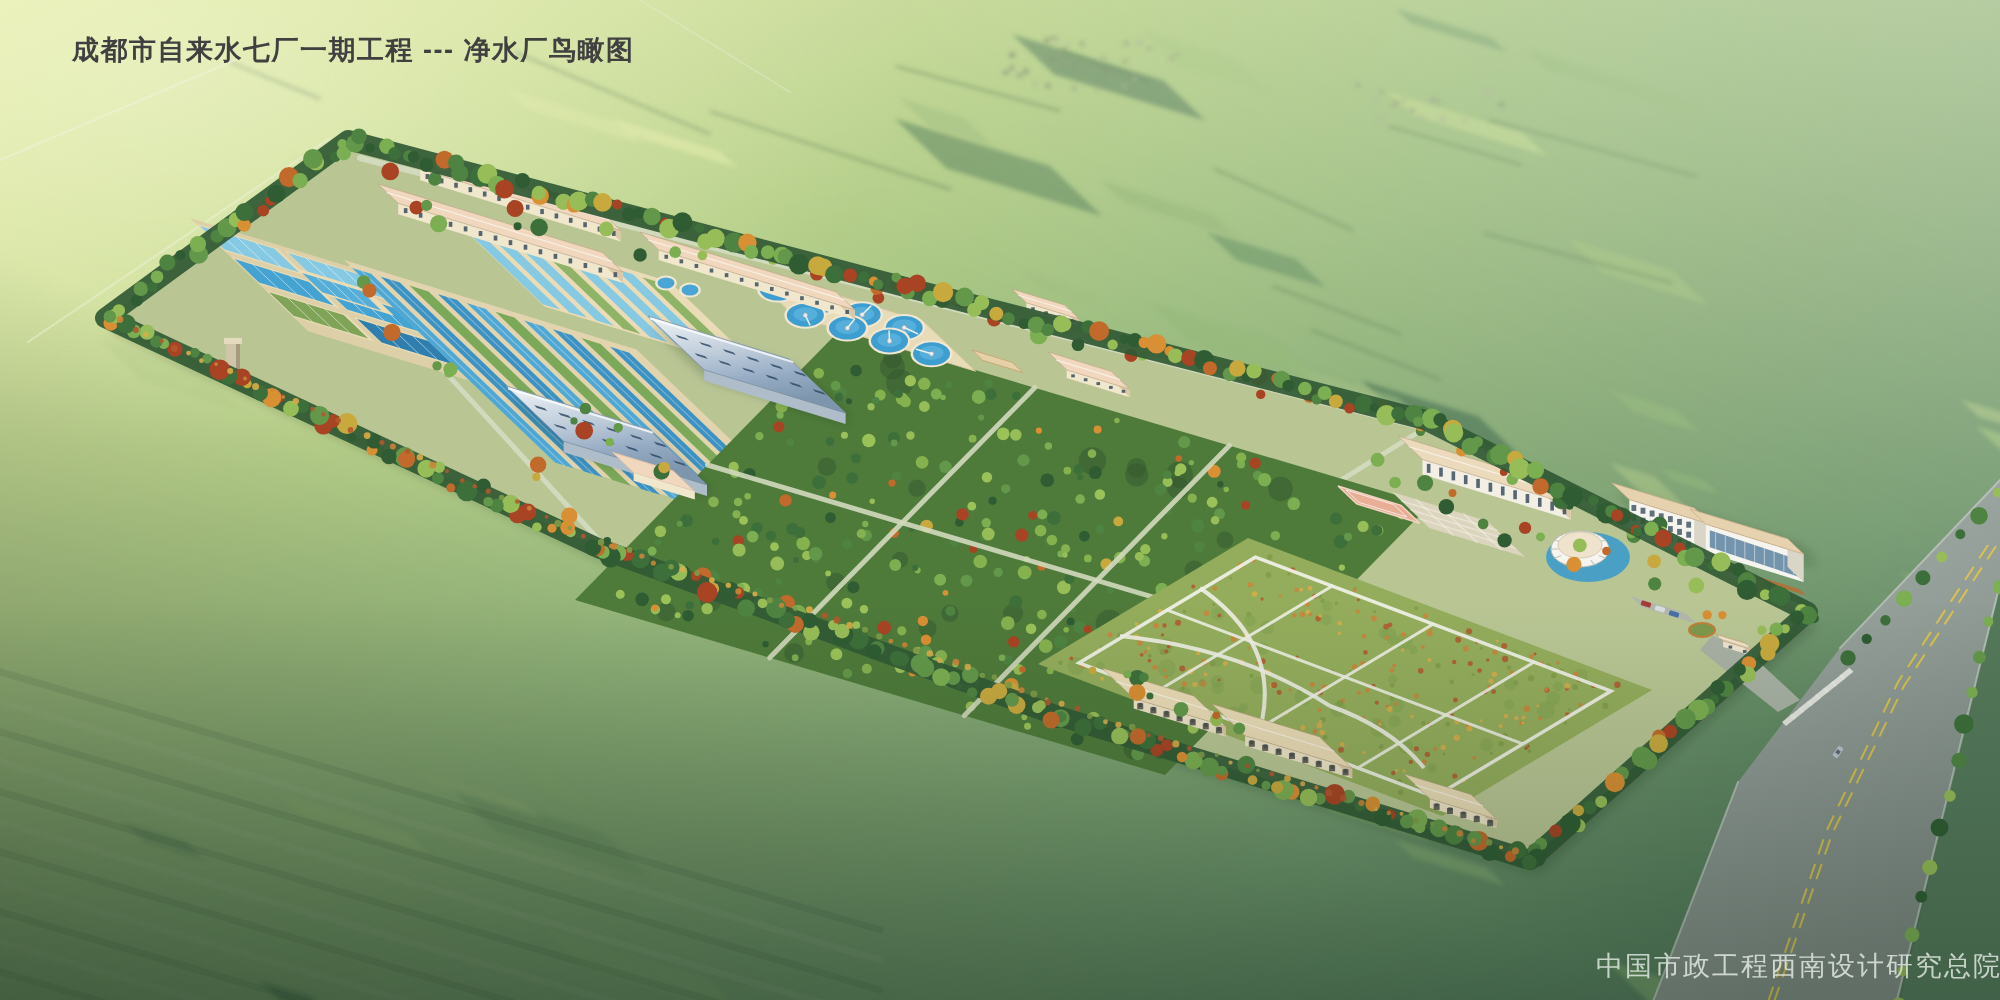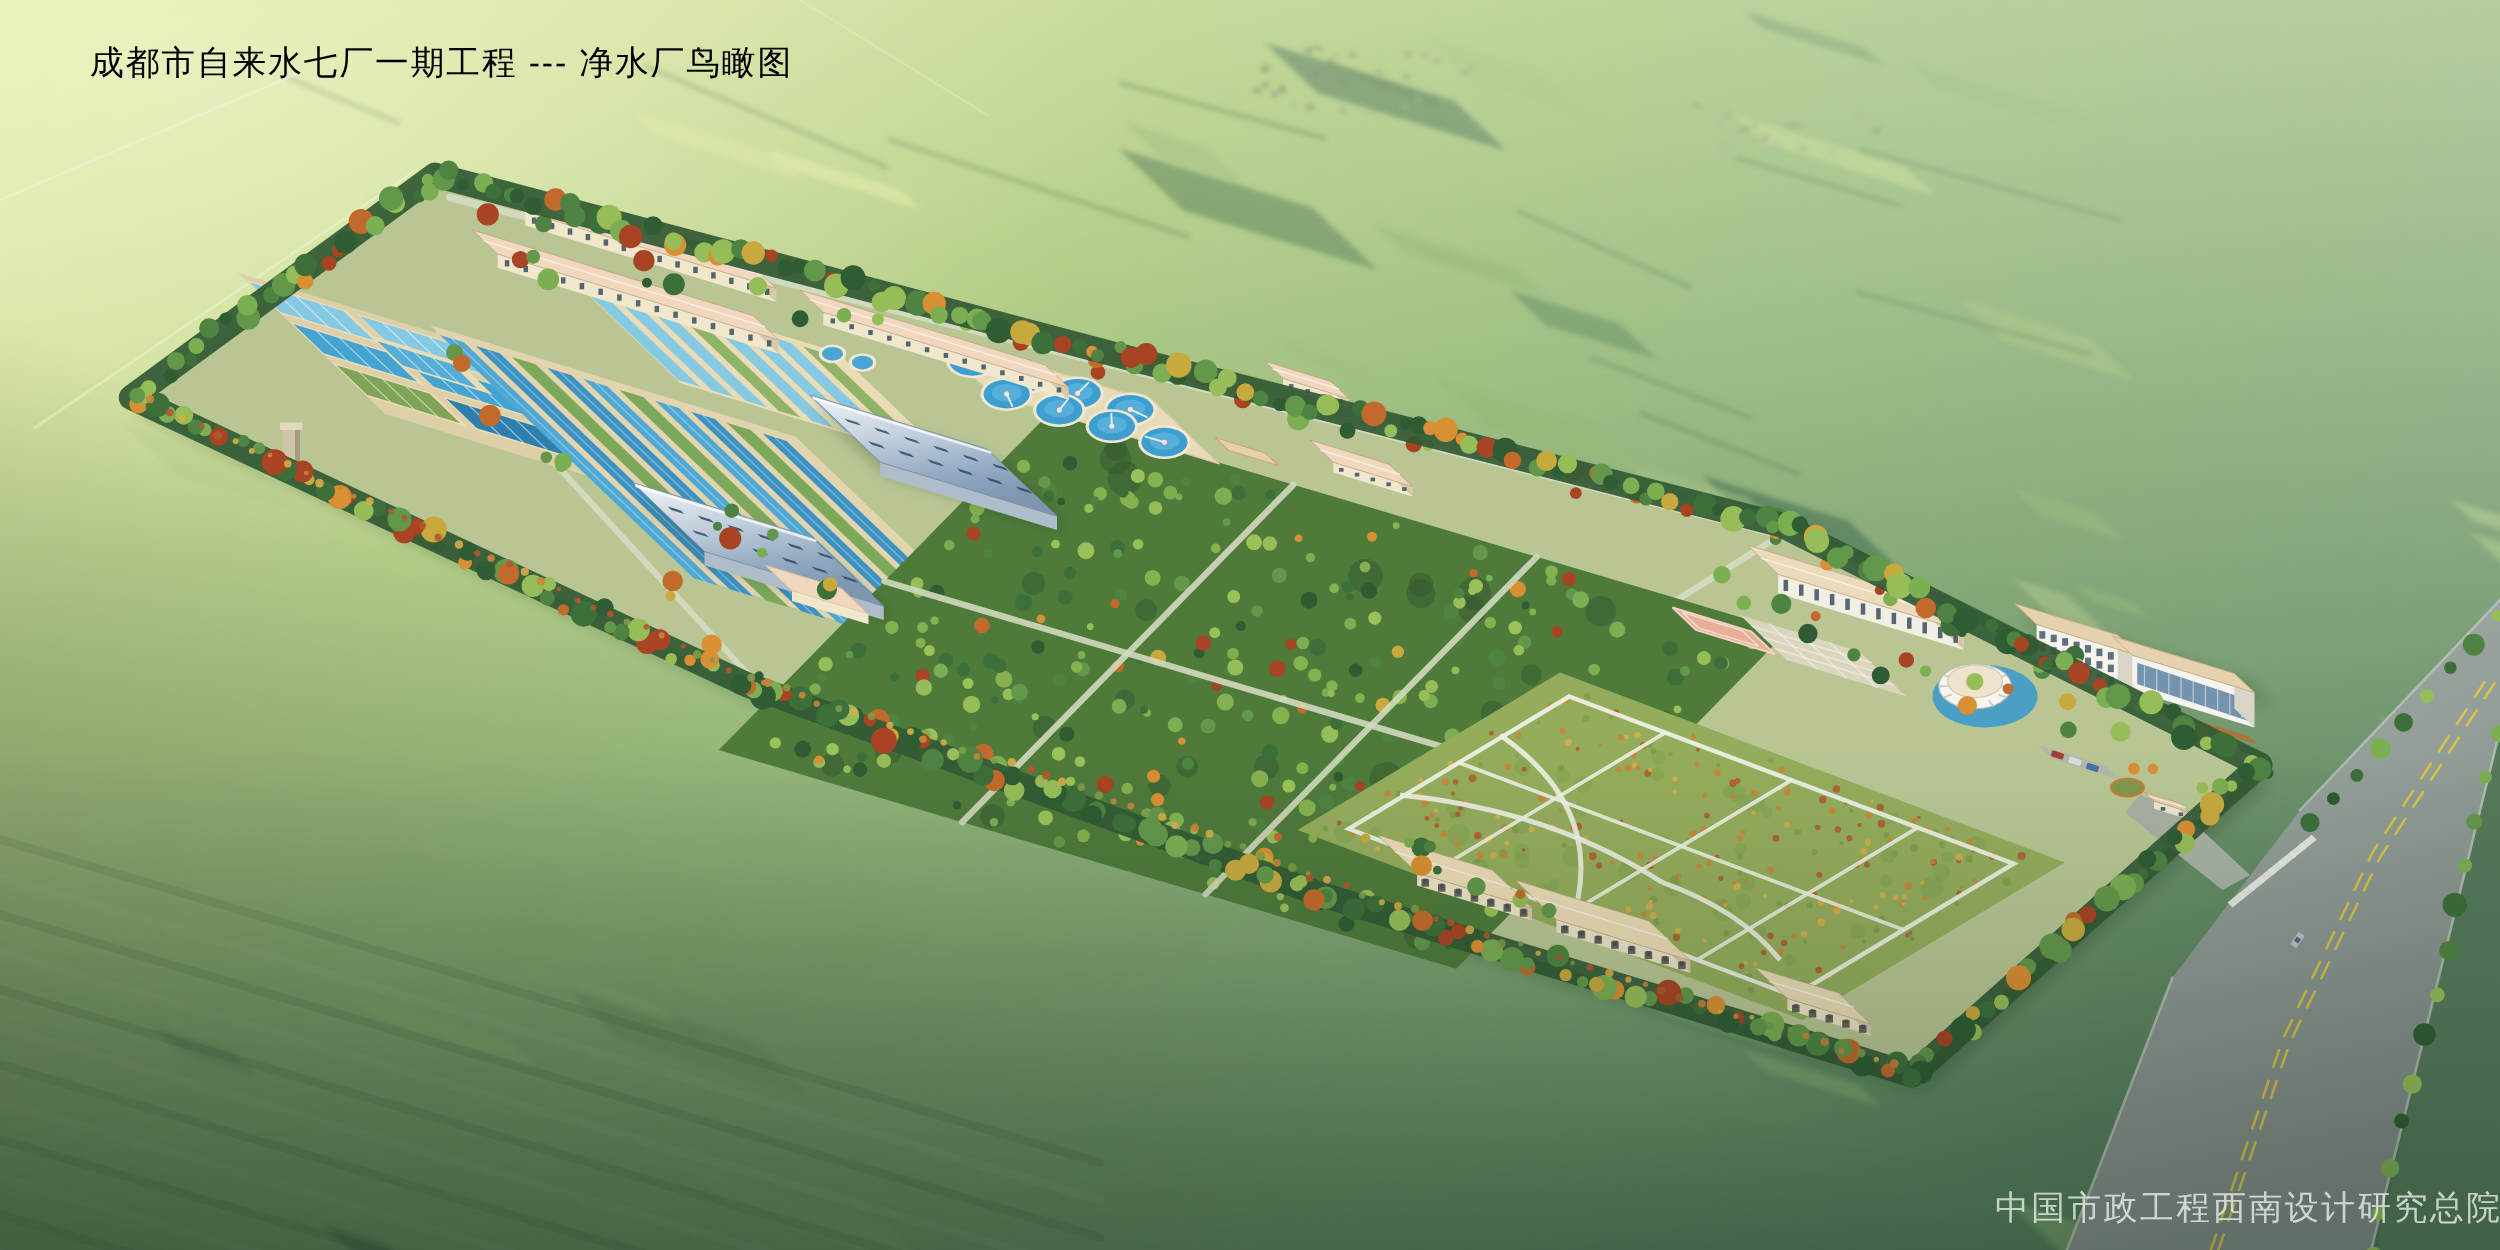--- a/index.html
+++ b/index.html
@@ -1,20 +1,20 @@
 <!DOCTYPE html>
 <html><head>
 <meta charset="utf-8">
 <style>
   html,body{margin:0;padding:0;background:#222;}
   .stage{position:relative;width:2000px;height:1000px;overflow:hidden;
          font-family:"Liberation Sans",sans-serif;background:#9cbd80;}
   .stage svg{position:absolute;left:0;top:0;}
-  .title-text{position:absolute;left:72px;top:32px;font-size:27px;font-weight:normal;
-              color:#000000;letter-spacing:1.5px;white-space:nowrap;}
+  .title-text{position:absolute;left:72px;top:32px;font-size:27px;font-weight:bold;
+              color:#404040;letter-spacing:1.5px;white-space:nowrap;}
   .watermark-text{position:absolute;left:1596px;top:948px;font-size:27px;
               color:rgba(236,242,236,0.78);letter-spacing:2px;white-space:nowrap;}
 </style>
 </head>
 <body>
 
 <div class="stage">
   <svg id="scene" width="2000" height="1000" viewBox="0 0 2000 1000">
     <defs>
       <linearGradient id="bgGrad" x1="0" y1="0" x2="1" y2="0.9">

